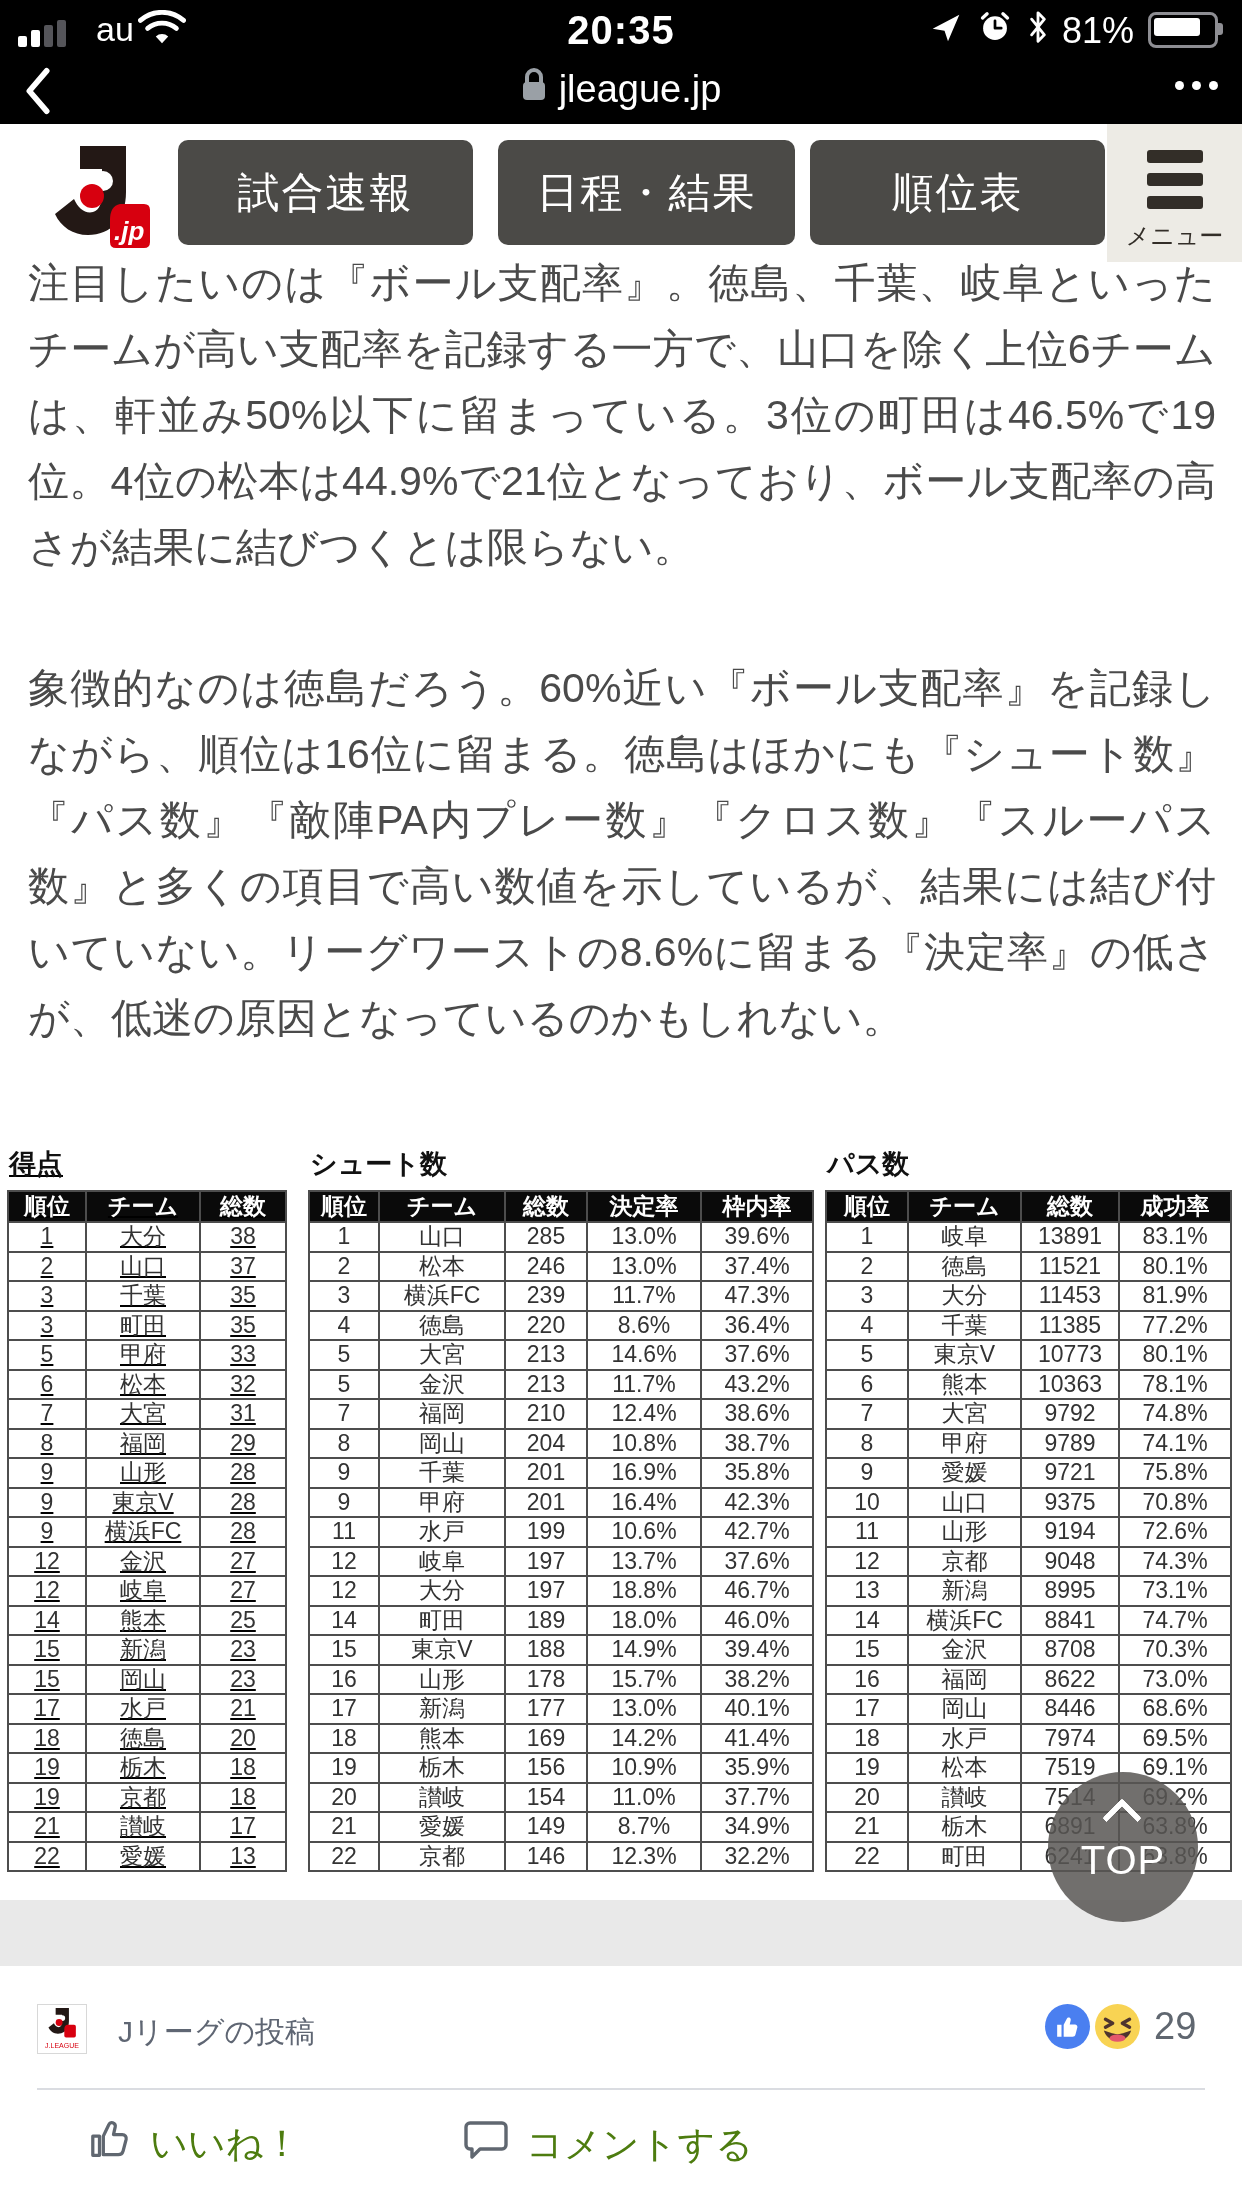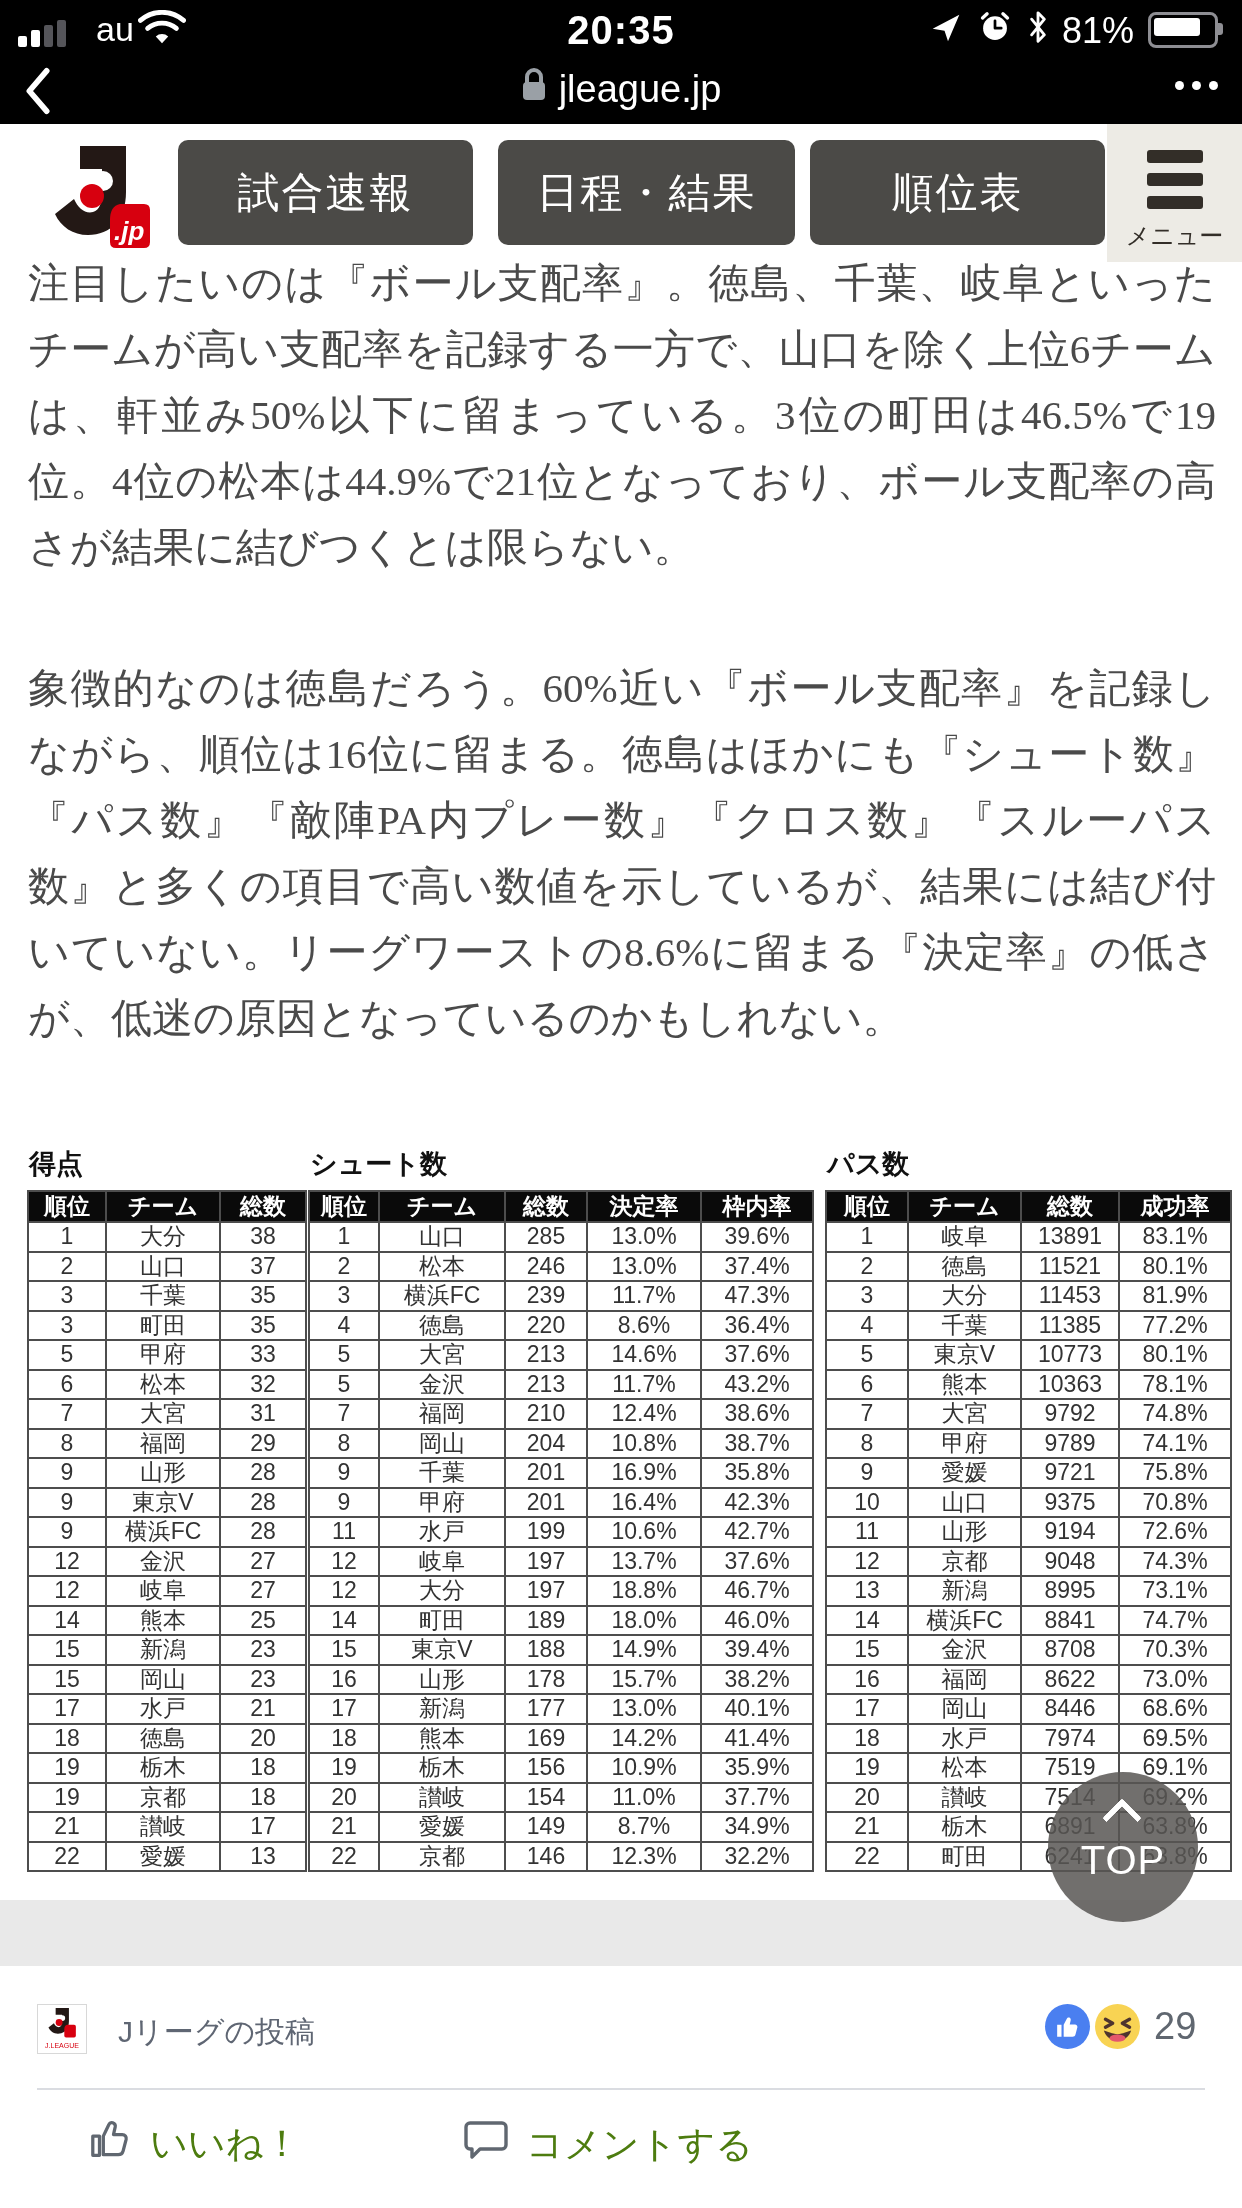--- a/index.html
+++ b/index.html
@@ -32,21 +32,21 @@
   .navbtn{position:absolute;top:16px;height:105px;background:#4b4a47;border-radius:10px;
         color:#fff;font-size:42px;display:flex;align-items:center;justify-content:center;
         letter-spacing:2px;}
   .menu{position:absolute;left:1107px;top:0;width:135px;height:138px;background:#edebe5;
         text-align:center;}
   .menu .bar{position:absolute;left:40px;width:56px;height:13px;background:#332e28;border-radius:3px;}
   .menu .lbl{position:absolute;left:0;top:96px;width:135px;font-size:24px;color:#332e28;}
 
   
   .para{left:28px;width:1188px;font-size:41px;line-height:66px;color:#4a4a4a;
-        text-align:justify;word-break:break-all;font-family:Liberation Serif, serif;}
+        text-align:justify;word-break:break-all;}
 
   
   .tblwrap{position:absolute;}
   .tbltitle{font-size:27px;font-weight:bold;color:#111;margin:0 0 8px 2px;}
   table{border-collapse:collapse;table-layout:fixed;padding-left:9px;}
   th,td{border:2px solid #4d4d4d;text-align:center;padding:0;line-height:1;overflow:hidden;white-space:nowrap;}
   th{background:#0a0a0a;color:#fff;font-size:23px;font-weight:bold;height:29px;}
   td{font-size:23px;color:#333;height:27.5px;background:#fff;}
 
   
@@ -159,21 +159,21 @@
       <i class="bar" style="top:49px;"></i>
       <i class="bar" style="top:72px;"></i>
     </span>
     <div class="lbl">メニュー</div>
   </div>
 </div>
 
 <div class="abs para" style="top:250px;">注目したいのは『ボール支配率』。徳島、千葉、岐阜といったチームが高い支配率を記録する一方で、山口を除く上位6チームは、軒並み50%以下に留まっている。3位の町田は46.5%で19位。4位の松本は44.9%で21位となっており、ボール支配率の高さが結果に結びつくとは限らない。</div>
 <div class="abs para" style="top:655px;">象徴的なのは徳島だろう。60%近い『ボール支配率』を記録しながら、順位は16位に留まる。徳島はほかにも『シュート数』『パス数』『敵陣PA内プレー数』『クロス数』『スルーパス数』と多くの項目で高い数値を示しているが、結果には結び付いていない。リーグワーストの8.6%に留まる『決定率』の低さが、低迷の原因となっているのかもしれない。</div>
 
-<div class="tblwrap" style="left:27px;top:1146px;">
+<div class="tblwrap" style="left:7px;top:1146px;text-decoration:underline;">
   <div class="tbltitle">得点</div>
   <table>
     <colgroup>
         <col style="width:78px">
         <col style="width:114px">
         <col style="width:86px">
       </colgroup>
   <thead>
         <tr>
           <th>順位</th>

